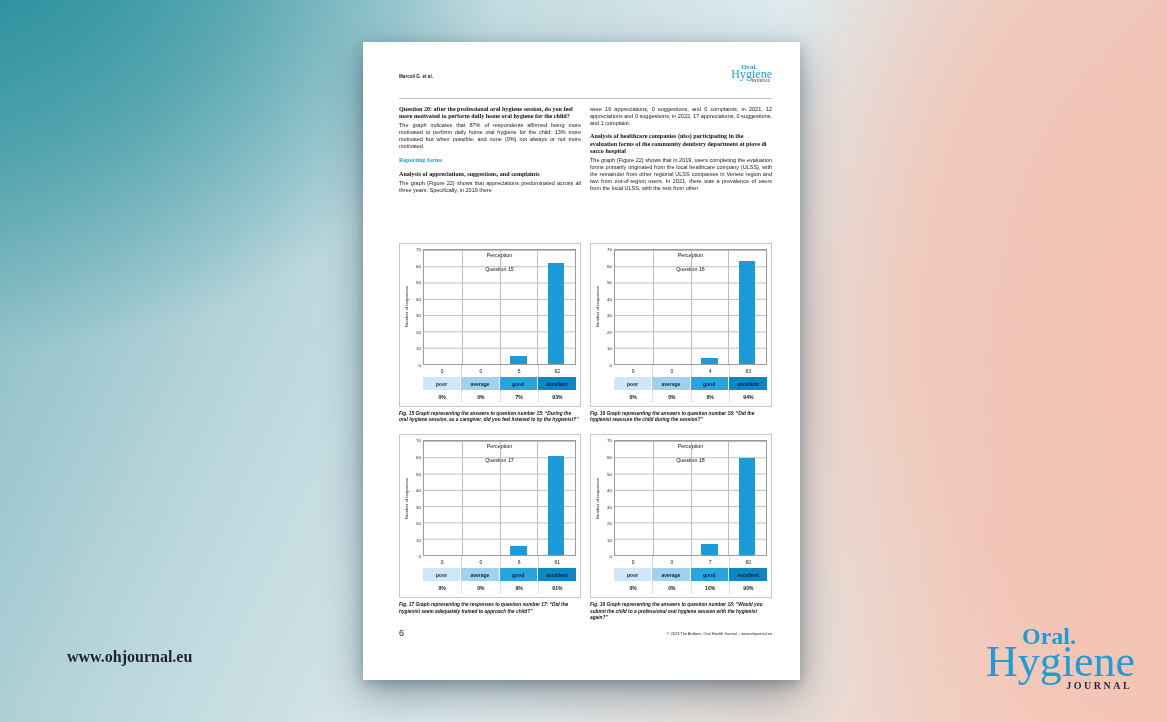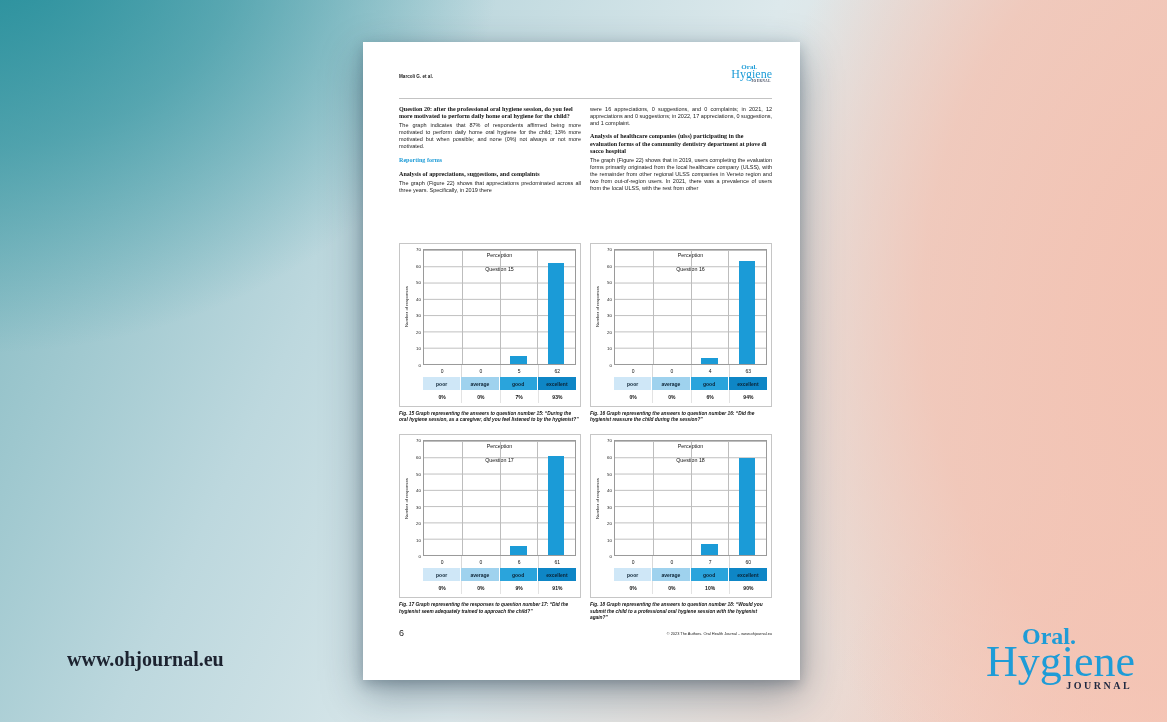--- a/index.html
+++ b/index.html
@@ -66,21 +66,21 @@
   .trow-labels .tcell{font-weight:bold;margin-right:1px;color:#0b2233;}
   .trow-labels .tcell:last-child{margin-right:0;}
   .trow-pcts .tcell{font-weight:bold;border-left:1px solid #e3e3e3;}
   .trow-pcts .tcell:first-child{border-left:none;}
   .caption{margin-top:4px;font-size:4.8px;line-height:1.3;font-weight:bold;font-style:italic;color:#111;text-align:left;}
   
   .p-footer{position:absolute;left:36px;right:28px;top:586px;display:flex;justify-content:space-between;align-items:center;}
   .pagenum{font-size:9px;color:#222;}
   .copyright{font-size:3.9px;color:#222;}
   
-  .watermark{position:absolute;left:67px;top:648px;font-family:"Liberation Serif",serif;font-weight:bold;font-size:20px;color:#1d2330;}
+  .watermark{position:absolute;left:67px;top:648px;font-family:"Liberation Serif",serif;font-weight:bold;font-size:16px;color:#1d2330;}
   .biglogo{position:absolute;left:986px;top:640px;}
 </style>
 </head>
 <body>
 
 <div class="watermark">www.ohjournal.eu</div>
 
 <div class="biglogo logo big">
   <span class="or">Oral.</span>
   <span class="hy">Hygiene</span>

